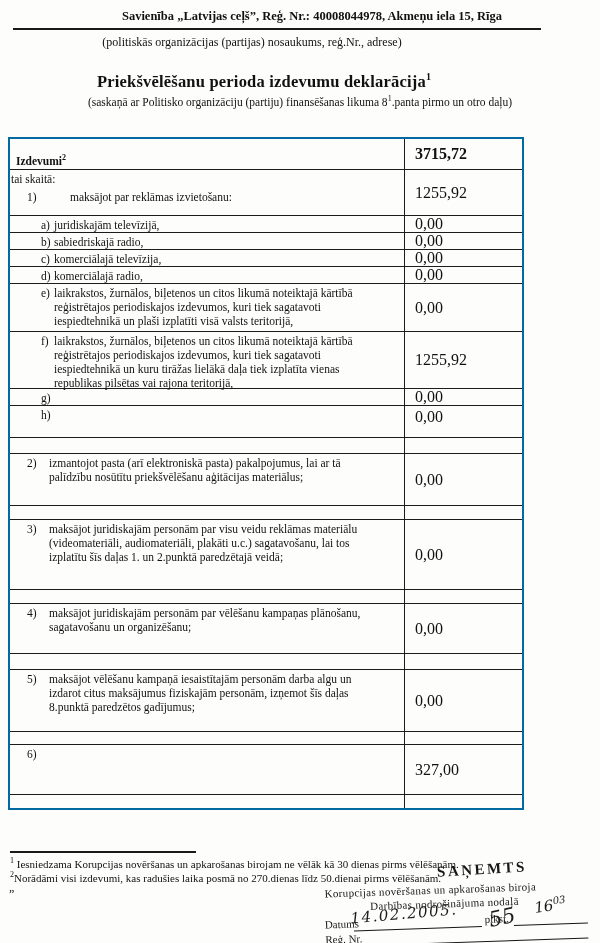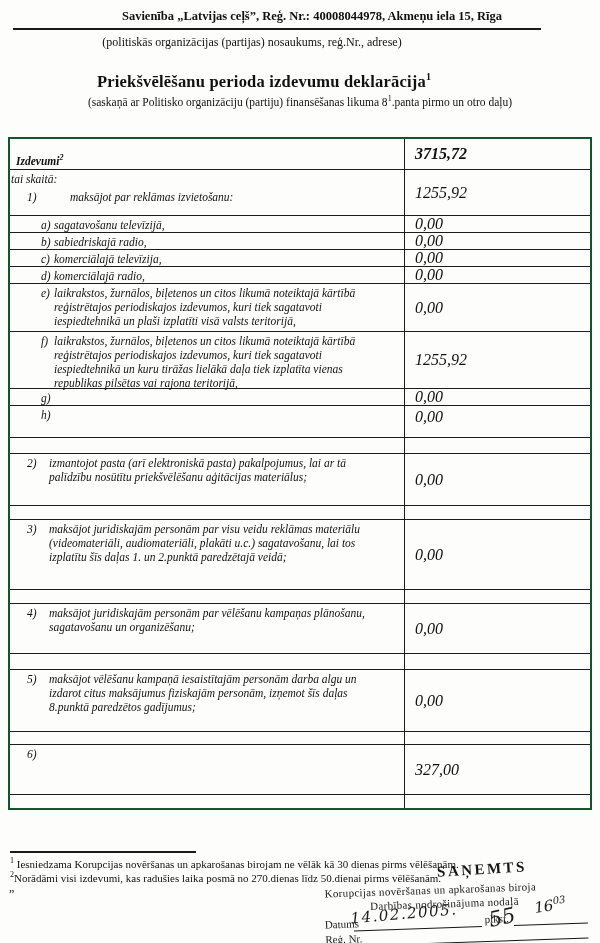--- a/index.html
+++ b/index.html
@@ -15,25 +15,24 @@
   
   .org-line{position:absolute;top:9px;left:12px;width:600px;text-align:center;font-size:12.5px;font-weight:bold;}
   .org-underline{position:absolute;top:28px;left:13px;width:528px;height:2px;background:#1a1a1a;}
   .org-note{position:absolute;top:35px;left:0;width:504px;text-align:center;font-size:12px;}
   .doc-title{position:absolute;top:71px;left:0;width:528px;text-align:center;font-size:16.5px;font-weight:bold;letter-spacing:.2px;}
   .doc-title sup{font-size:10px;}
   .doc-subtitle{position:absolute;top:94px;left:0;width:600px;text-align:center;font-size:11.5px;}
   .doc-subtitle sup{font-size:8px;}
   
   .tbl{
-    position:absolute;left:8px;top:137px;width:584px;
-    border:2px solid #14532d;
+    position:absolute;left:8px;top:137px;width:516px;
+    border:2px solid #0369a1;
     box-sizing:border-box;
     background:transparent;
-    font-style:italic;
   }
   .trow{display:flex;box-sizing:border-box;border-top:1.4px solid #1c1c1c;}
   .trow:first-child{border-top:none;}
   .lab{
     position:relative;width:395px;box-sizing:border-box;
     border-right:1.6px solid #1c1c1c;
     font-size:11.5px;line-height:14px;
     padding-top:2px;
   }
   .val{
@@ -112,21 +111,21 @@
           <span class="txt">maksājot par reklāmas izvietošanu:</span>
         </div>
       <div class="val">
           <span>1255,92</span>
         </div>
     </div>
 
     <div class="trow r-sub" style="height:17px">
       <div class="lab">
           <span class="pfx">a)</span>
-          <span class="txt">sagatavošanu televīzijā,</span>
+          <span class="txt">juridiskajām televīzijā,</span>
         </div>
       <div class="val">
           <span>0,00</span>
         </div>
     </div>
 
     <div class="trow r-sub" style="height:17px">
       <div class="lab">
           <span class="pfx">b)</span>
           <span class="txt">sabiedriskajā radio,</span>

